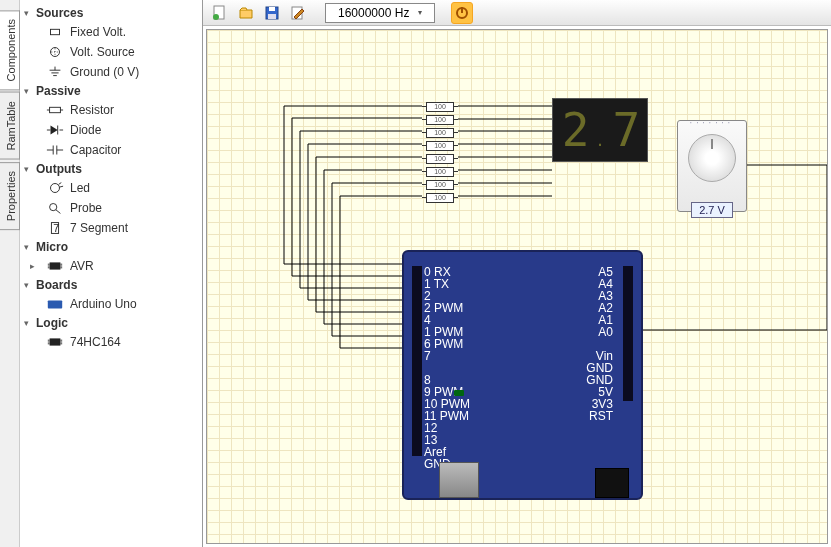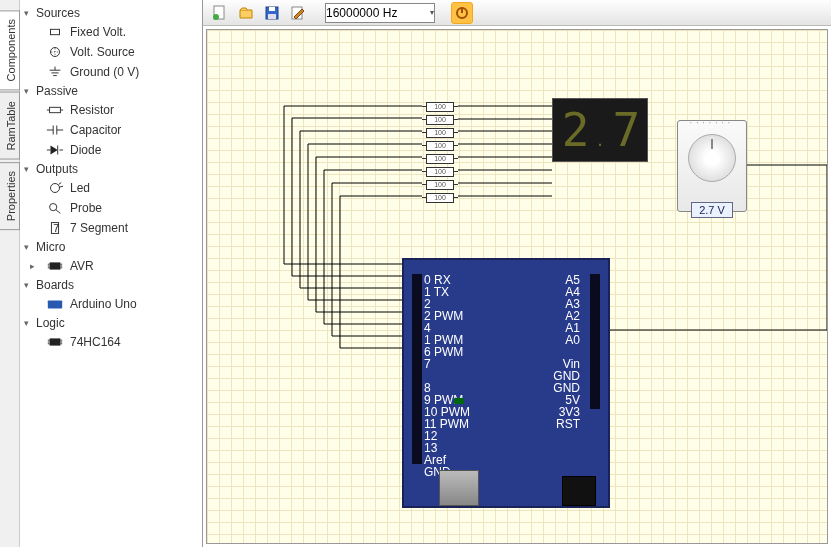--- a/index.html
+++ b/index.html
@@ -7,30 +7,30 @@
 
 
 .side-tabs { width: 20px; background: #f0f0f0; border-right: 1px solid #ccc; display: flex; flex-direction: column; padding-top: 10px; }
 .side-tab { width: 20px; writing-mode: vertical-lr; transform: rotate(180deg); padding: 8px 2px; border: 1px solid #999; border-right: none; margin-bottom: 2px; background: #efefef; cursor: pointer; font-size: 11px; color: #333; }
 .side-tab.active { background: #fff; }
 
 
 .sidebar { width: 183px; background: #fff; border-right: 1px solid #999; padding: 4px 0; overflow-y: auto; }
 .tree-cat { display: flex; align-items: center; padding: 2px 4px; cursor: pointer; color: #333; }
 .tree-cat .arrow { width: 10px; color: #666; font-size: 9px; }
-.tree-cat .label { font-weight: normal; margin-left: 2px; }
+.tree-cat .label { font-weight: bold; margin-left: 2px; }
 .tree-item { display: flex; align-items: center; padding: 2px 0 2px 24px; cursor: pointer; color: #333; }
 .tree-item .icon { width: 22px; height: 16px; display: inline-flex; align-items: center; justify-content: center; margin-right: 4px; }
 .tree-item .icon svg { width: 18px; height: 14px; }
 
 
 .main { flex: 1; display: flex; flex-direction: column; }
 .toolbar { height: 26px; background: linear-gradient(#fefefe,#e4e4e4); border-bottom: 1px solid #bbb; display: flex; align-items: center; padding: 0 6px; gap: 4px; }
 .tbtn { width: 22px; height: 22px; border: 1px solid transparent; display: flex; align-items: center; justify-content: center; cursor: pointer; border-radius: 2px; }
-.freq { width: 110px; height: 20px; border: 1px solid #888; background: #fff; display: flex; align-items: center; justify-content: space-between; padding: 0 0; font-size: 11px; }
+.freq { width: 110px; height: 20px; border: 1px solid #888; background: #fff; display: flex; align-items: center; justify-content: space-between; padding: 0 12px; font-size: 11px; }
 .freq .dd { font-size: 8px; color: #555; }
 .pwr { width: 22px; height: 22px; border: 1px solid #f5a623; background: #ffc244; border-radius: 3px; display: flex; align-items: center; justify-content: center; cursor: pointer; }
 
 .canvas { flex: 1; position: relative; background: #ffffe9; background-image: linear-gradient(#eee5c0 1px, transparent 1px), linear-gradient(90deg, #eee5c0 1px, transparent 1px); background-size: 12px 12px; border: 1px solid #999; margin: 3px; overflow: hidden; }
 
 
 .resistor-block { position: absolute; left: 215px; top: 70px; }
 .res-row { display: flex; align-items: center; height: 13px; }
 .res-body { width: 28px; height: 10px; border: 1px solid #333; background: #fff; font-size: 7px; text-align: center; line-height: 8px; color: #555; }
 .res-lead { width: 4px; height: 1px; background: #333; }
@@ -38,21 +38,21 @@
 .display7 { position: absolute; left: 345px; top: 68px; width: 96px; height: 64px; background: #1a1a1a; border: 1px solid #555; display: flex; justify-content: space-around; align-items: center; padding: 4px; }
 .digit { color: #6b6b28; font-family: monospace; font-size: 46px; letter-spacing: -2px; }
 .dot { color: #6b6b28; align-self: flex-end; margin-bottom: 6px; font-size: 20px; }
 
 .pot { position: absolute; left: 470px; top: 90px; width: 70px; height: 92px; border: 1px solid #888; background: linear-gradient(#fafafa,#e8e8e8); border-radius: 3px; }
 .pot .knob { width: 48px; height: 48px; border-radius: 50%; background: radial-gradient(#fff 20%, #e0e0e0 70%, #bbb); margin: 6px auto 4px; border: 1px solid #aaa; position: relative; }
 .pot .knob::after { content:''; position:absolute; left:50%; top:4px; width:2px; height:10px; background:#888; transform: translateX(-50%); }
 .pot .ticks { font-size: 7px; color: #336; text-align: center; letter-spacing: 4px; }
 .pot .reading { width: 42px; margin: 20px auto; border: 1px solid #668; background: #eaf2ff; text-align: center; color: #225; font-size: 11px; padding: 1px 0; }
 
-.arduino { position: absolute; left: 195px; top: 220px; width: 208px; height: 250px; background: #283a8a; border: 2px solid #1a2358; border-radius: 0; position: absolute; margin-top: 8px; }
+.arduino { position: absolute; left: 195px; top: 220px; width: 241px; height: 250px; background: #283a8a; border: 2px solid #1a2358; border-radius: 6px; position: absolute; }
 .arduino .hdr-left, .arduino .hdr-right { position: absolute; top: 14px; width: 10px; background: #0b0b1f; }
 .arduino .hdr-left { left: 8px; height: 190px; }
 .arduino .hdr-right { right: 8px; height: 135px; }
 .arduino .pins-left { position: absolute; left: 20px; top: 14px; font-size: 8px; color: #fff; line-height: 12px; }
 .arduino .pins-left div, .arduino .pins-right div { height: 12px; }
 .arduino .pins-right { position: absolute; right: 28px; top: 14px; font-size: 8px; color: #fff; text-align: right; line-height: 12px; }
 .arduino .usb { position: absolute; bottom: 0; left: 35px; width: 40px; height: 36px; background: linear-gradient(#bbb,#888); border: 1px solid #555; }
 .arduino .jack { position: absolute; bottom: 0; right: 12px; width: 34px; height: 30px; background: #111; border: 1px solid #000; }
 .arduino .chip { position: absolute; left: 50px; top: 138px; width: 10px; height: 6px; background: #061; border-radius: 1px; }
 
@@ -108,33 +108,33 @@
           <path d="M1 7h3" stroke="#222"></path>
           <rect x="4" y="4" width="12" height="6" fill="none" stroke="#222"></rect>
           <path d="M16 7h3" stroke="#222"></path>
         </svg>
       </span>
       <span>Resistor</span>
     </div>
   <div class="tree-item">
       <span class="icon">
         <svg viewBox="0 0 20 14">
-          <path d="M1 7h7M12 7h7M8 2v10M12 2v10" stroke="#222" fill="none"></path>
-        </svg>
-      </span>
-      <span>Capacitor</span>
-    </div>
-  <div class="tree-item">
-      <span class="icon">
-        <svg viewBox="0 0 20 14">
           <path d="M1 7h4M15 7h4M13 2v10" stroke="#222"></path>
           <path d="M5 2l8 5-8 5z" fill="#222"></path>
         </svg>
       </span>
       <span>Diode</span>
+    </div>
+  <div class="tree-item">
+      <span class="icon">
+        <svg viewBox="0 0 20 14">
+          <path d="M1 7h7M12 7h7M8 2v10M12 2v10" stroke="#222" fill="none"></path>
+        </svg>
+      </span>
+      <span>Capacitor</span>
     </div>
 
   <div class="tree-cat">
       <span class="arrow">▾</span>
       <span class="label">Outputs</span>
     </div>
   <div class="tree-item">
       <span class="icon">
         <svg viewBox="0 0 20 14">
           <circle cx="10" cy="7" r="5" fill="none" stroke="#222"></circle>

